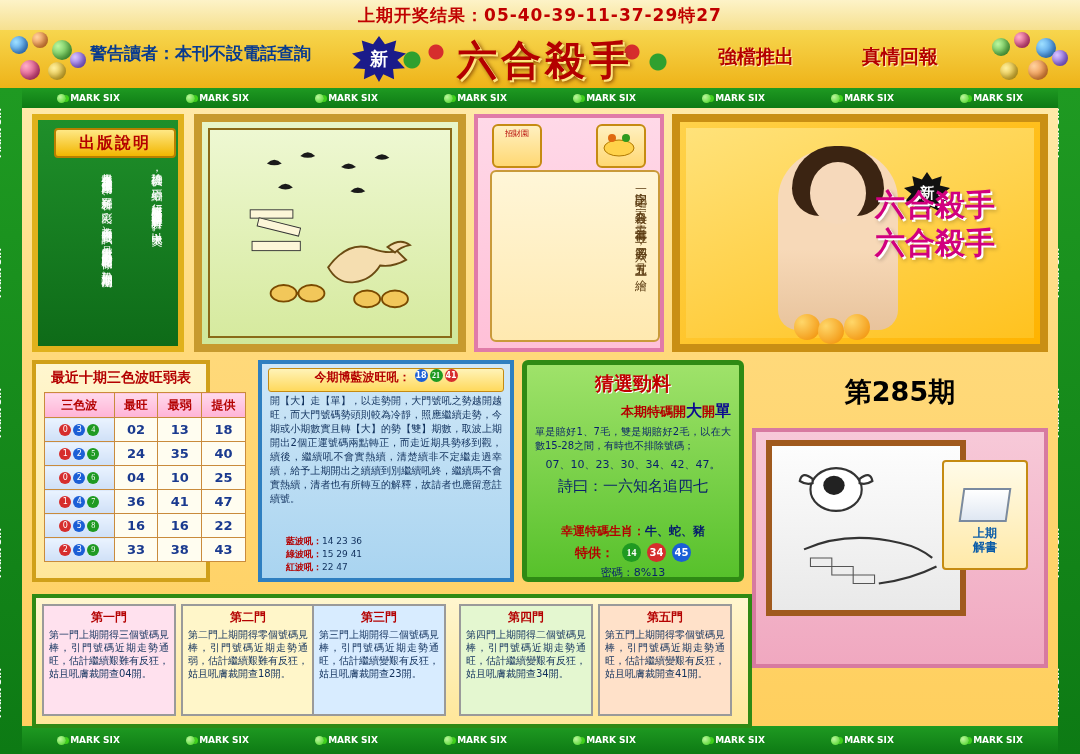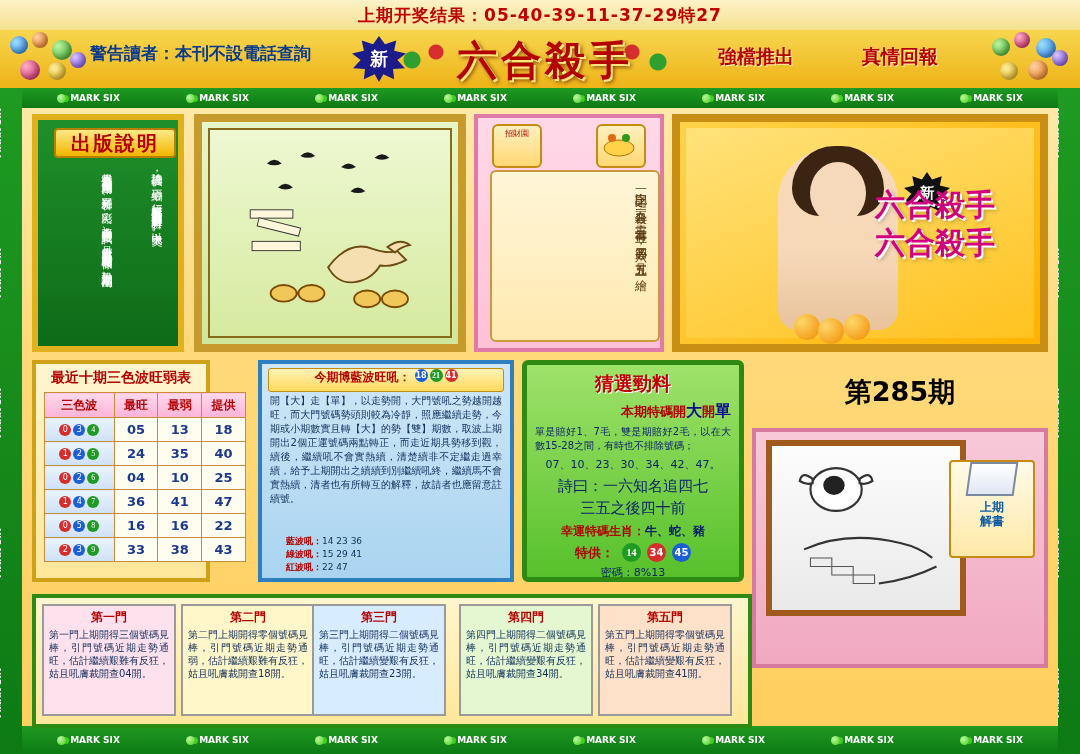--- a/index.html
+++ b/index.html
@@ -100,21 +100,21 @@
   }
   .panel{position:absolute;box-sizing:border-box;}
   
   .p-note{left:10px;top:6px;width:152px;height:238px;
     background:linear-gradient(180deg,#1f8f2a,#0e6b18);
     border:6px solid #e0b11c;}
   .p-note .title{
     position:absolute;left:16px;top:8px;width:118px;height:26px;
     background:linear-gradient(180deg,#ffe885,#f2b600);
     border:2px solid #b97f00;border-radius:4px;
-    color:#b40000;font-size:20px;font-weight:bold;
+    color:#b40000;font-size:16px;font-weight:bold;
     display:flex;align-items:center;justify-content:center;letter-spacing:2px;
   }
   .vtext{
     position:absolute;writing-mode:vertical-rl;text-orientation:upright;
     color:#ffffff;font-size:11px;line-height:15px;letter-spacing:1px;
   }
   
   .p-cartoon{left:172px;top:6px;width:272px;height:238px;
     background:linear-gradient(180deg,#e8f6c8,#cfe79a);
     border:8px solid #c79a2e;}
@@ -196,23 +196,23 @@
   .pg-balls .dot{width:19px;height:19px;font-size:10px;font-weight:bold;}
   
   .p-issue{left:730px;top:252px;width:296px;height:64px;display:flex;align-items:center;justify-content:center;}
   .p-issue span{font-size:27px;font-weight:bold;color:#000;}
   
   .p-cow{left:730px;top:320px;width:296px;height:240px;
     background:linear-gradient(180deg,#f7c9d8,#f0a8c0);border:4px solid #d77aa0;}
   .cow-frame{position:absolute;left:10px;top:8px;width:188px;height:164px;
     background:linear-gradient(180deg,#fdfdfd,#e9e9e9);border:6px solid #a05a1e;}
   .p-cow .side{
-    position:absolute;right:9px;top:28px;width:82px;height:92px;
+    position:absolute;right:16px;top:28px;width:82px;height:92px;
     background:linear-gradient(180deg,#fffbe8,#ffe9a8);border:2px solid #c58b12;border-radius:4px;
-    display:flex;flex-direction:column;align-items:center;justify-content:flex-start;padding-bottom:2px;
+    display:flex;flex-direction:column;align-items:center;justify-content:flex-end;padding-bottom:14px;
   }
   .p-cow .side .lbl{color:#0b5ca8;font-size:12px;font-weight:bold;line-height:14px;text-align:center;}
   .book{width:44px;height:30px;background:linear-gradient(180deg,#fff,#dfe7f2);border:2px solid #7a8aa0;transform:skewX(-8deg);margin-bottom:4px;}
   
   .gates{position:absolute;left:10px;top:486px;width:712px;height:126px;
     background:linear-gradient(180deg,#fff6cf,#ffe79a);border:4px solid #2f8a14;}
   .gate{position:absolute;top:6px;width:134px;height:112px;border:2px solid #9a9a9a;box-sizing:border-box;padding:3px 5px;}
   .gate h4{margin:0 0 2px;text-align:center;font-size:12px;font-weight:bold;color:#b40000;}
   .gate p{margin:0;font-size:10px;line-height:13px;color:#10305c;text-align:justify;}
   .g1{left:6px;background:#ffe1ee;}
@@ -448,21 +448,21 @@
         </thead>
         <tbody>
           <tr>
             <td class="numcell">
                 <div class="minidots">
                   <span class="dot r">0</span>
                   <span class="dot b">3</span>
                   <span class="dot g">4</span>
                 </div>
               </td>
-            <td class="bignum">05</td>
+            <td class="bignum">02</td>
             <td class="bignum">13</td>
             <td class="bignum">18</td>
           </tr>
           <tr>
             <td class="numcell">
                 <div class="minidots">
                   <span class="dot r">1</span>
                   <span class="dot b">2</span>
                   <span class="dot g">5</span>
                 </div>
@@ -543,21 +543,20 @@
     <div class="panel p-green">
       <h3>猜選勁料</h3>
       <div class="pg-line" style="top:36px;font-size:13px;text-align:right;">
         <span class="pg-red">本期特碼開</span><b style="font-size:16px;color:#0b0b8f;">大</b><span class="pg-red">開</span><b style="font-size:16px;color:#0b0b8f;">單</b>
       </div>
       <div class="pg-line" style="top:60px;font-size:10px;line-height:14px;text-align:justify;">單是賠好1、7毛，雙是期賠好2毛，以在大數15-28之間，有時也不排除號碼；</div>
       <div class="pg-line" style="top:92px;font-size:11px;">07、10、23、30、34、42、47。</div>
       <div class="pg-line" style="top:112px;font-size:15px;color:#081f6b;">
         <span>詩曰：</span><span>一六知名追四七</span>
       </div>
-      <div class="pg-line" style="top:134px;font-size:15px;color:#081f6b;">三五之後四十前</div>
       <div class="pg-line" style="top:158px;font-size:12px;">
         <span class="pg-red">幸運特碼生肖：</span><b>牛、蛇、豬</b>
       </div>
       <div class="pg-line" style="top:178px;display:flex;align-items:center;justify-content:center;gap:8px;">
         <span class="pg-red" style="font-size:13px;">特供：</span>
         <span class="pg-balls">
           <span class="dot g">14</span>
           <span class="dot r">34</span>
           <span class="dot b">45</span>
         </span>

